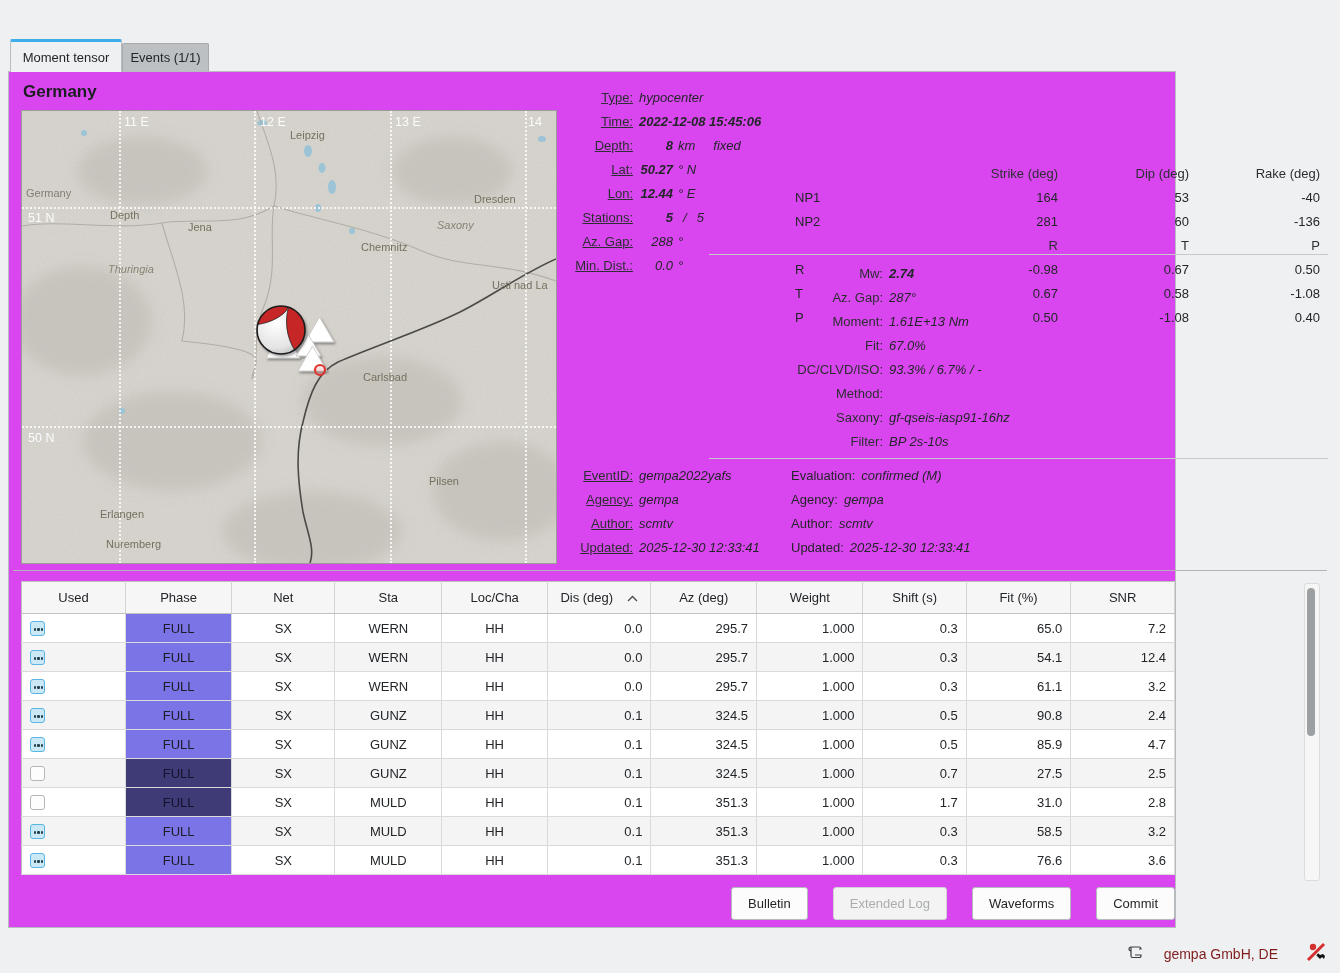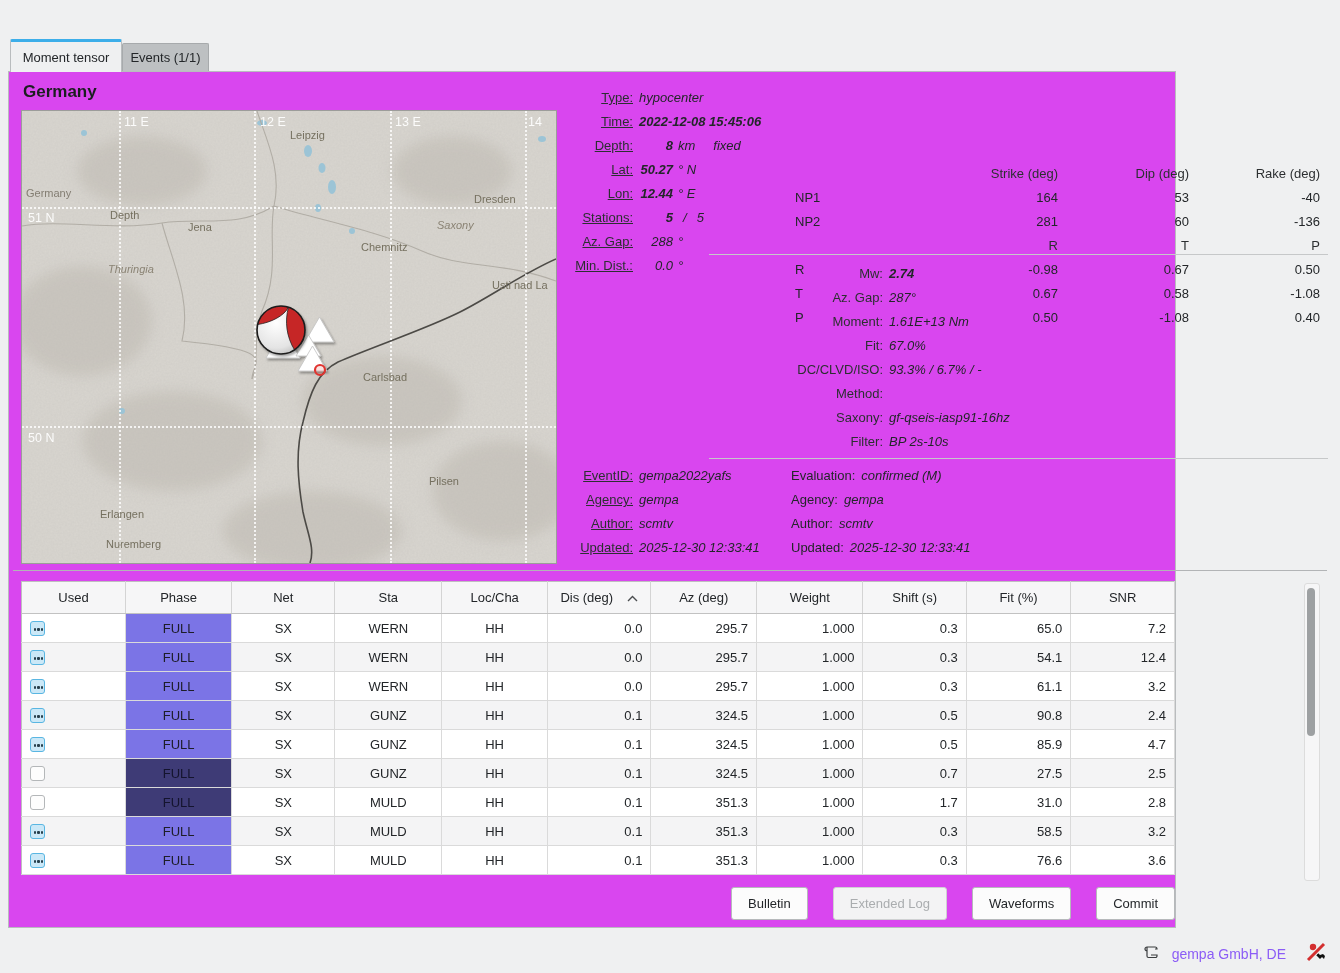--- a/index.html
+++ b/index.html
@@ -77,22 +77,22 @@
            border:1px solid #dcdcdc;border-radius:3px;}
   .vthumb{position:absolute;left:2px;top:4px;width:8px;height:148px;background:#9da0a2;border-radius:4px;}
 
   
   .btnrow{position:absolute;right:0;top:815px;display:flex;gap:25px;}
   .btn{height:31px;padding:0 16px;display:flex;align-items:center;justify-content:center;
        background:#fcfcfc;border:1px solid #b6b9bb;border-radius:3px;color:#232629;cursor:default;}
   .btn.disabled{color:#aaadaf;background:#f3f3f4;border-color:#cfd1d2;}
 
   
-  .statusbar{position:absolute;right:12px;bottom:6px;display:flex;align-items:center;gap:12px;
-             font-size:14px;color:#8b5cf6;}
+  .statusbar{position:absolute;right:12px;bottom:6px;display:flex;align-items:center;gap:20px;
+             font-size:14px;color:#7f1d1d;}
 </style>
 </head>
 <body>
 
 <div class="app">
 
 
   <div class="tab tab-active">Moment tensor</div>
   <div class="tab tab-inactive">Events (1/1)</div>
 

